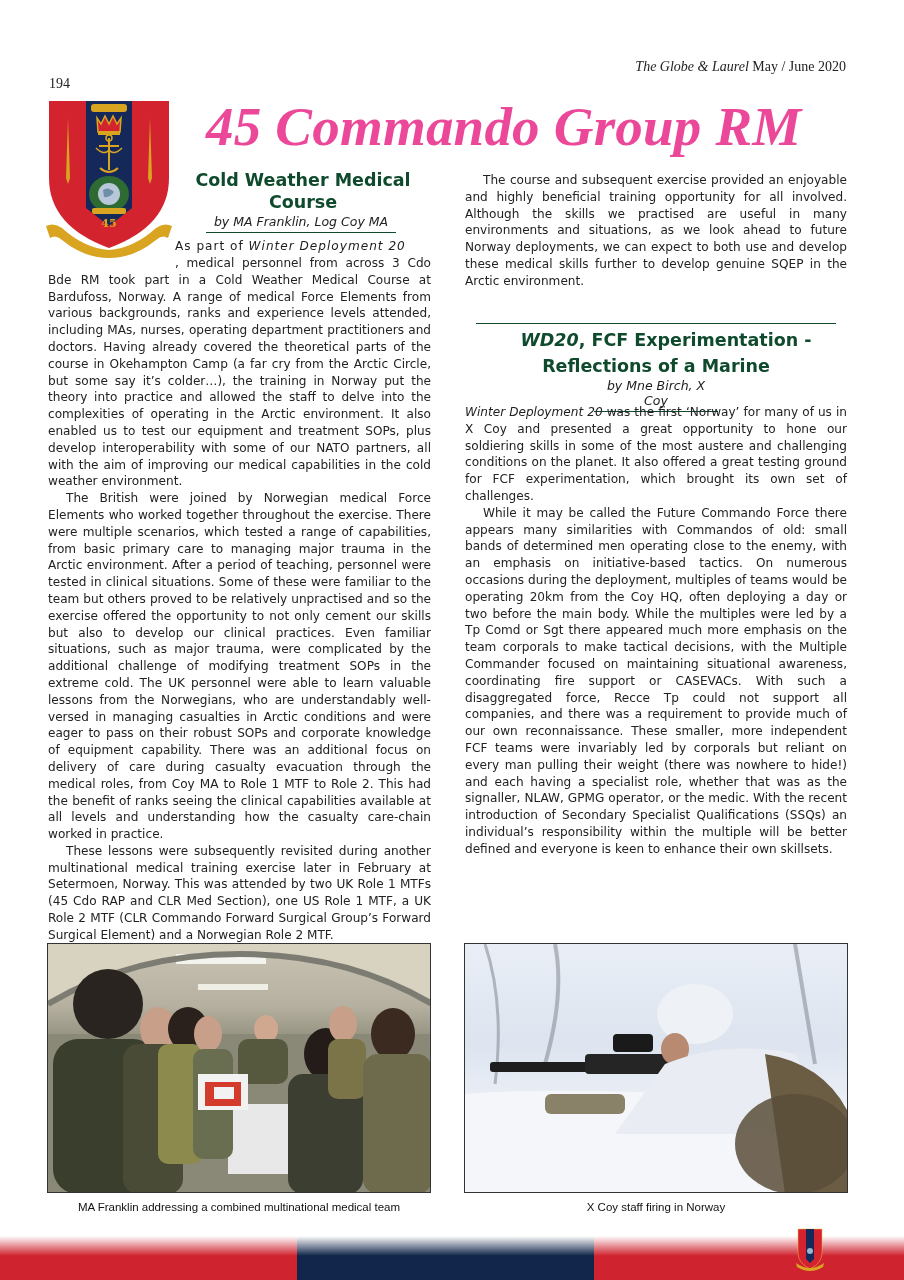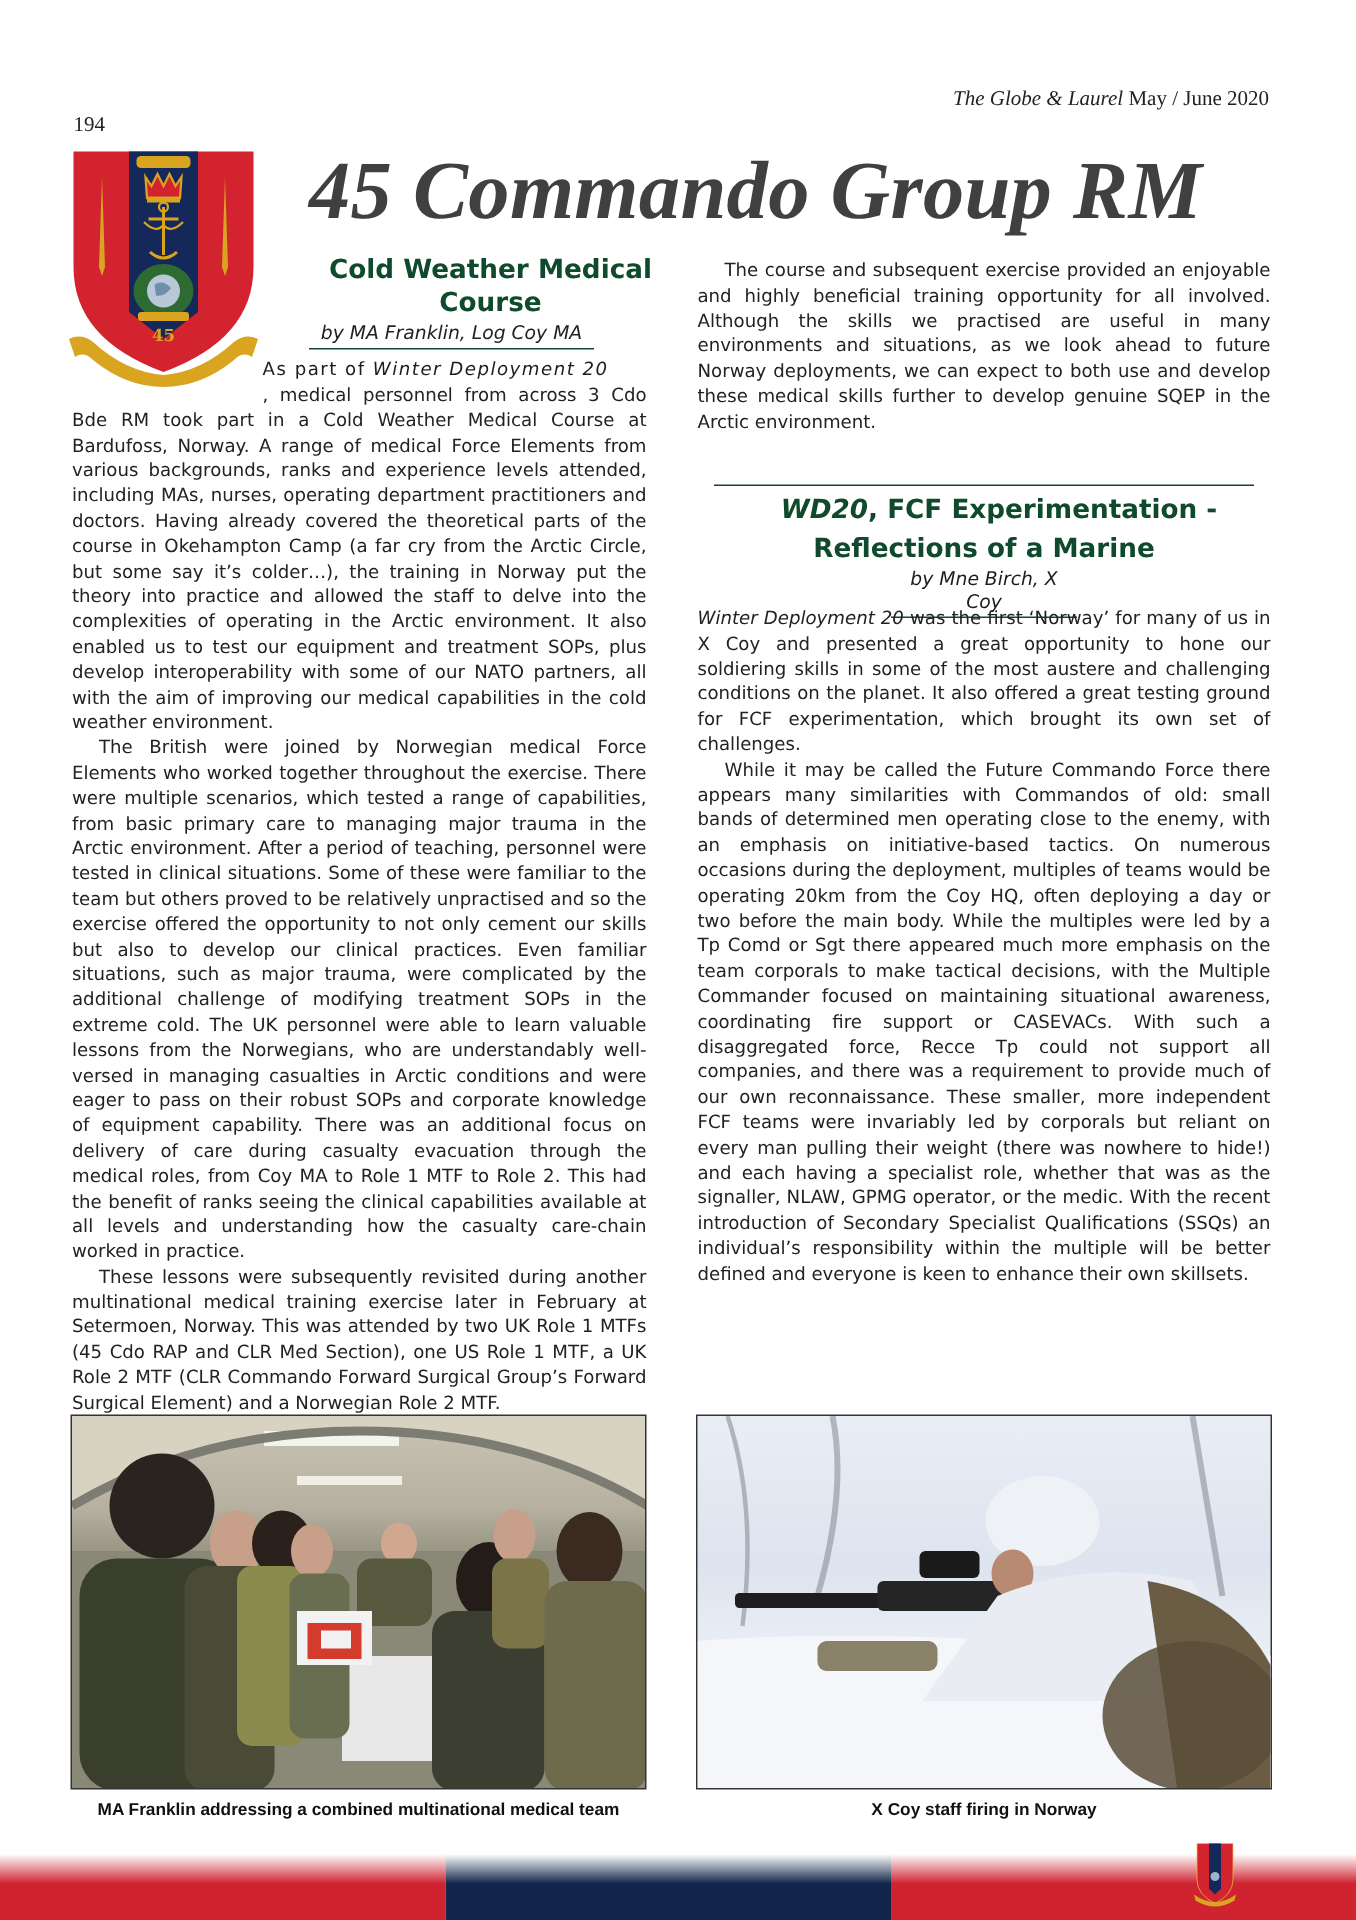--- a/index.html
+++ b/index.html
@@ -5,45 +5,45 @@
   * { margin:0; padding:0; box-sizing:border-box; }
   html, body { width:904px; height:1280px; background:#ffffff; overflow:hidden; }
   body { position:relative; font-family:"DejaVu Sans", sans-serif; color:#1d1d1b; }
 
   .page-num { position:absolute; left:49px; top:76px; font-family:"Liberation Serif", serif; font-size:14px; color:#222; }
   .running-head { position:absolute; right:58px; top:59px; font-family:"Liberation Serif", serif; font-size:14px; color:#222; }
   .running-head i { font-style:italic; }
 
   .crest { position:absolute; left:44px; top:98px; width:130px; height:160px; }
 
-  .main-title { position:absolute; left:206px; top:97px; width:640px; font-family:"Liberation Serif", serif; font-style:italic; font-weight:bold; font-size:55px; color:#404040; letter-spacing:0.2px; white-space:nowrap; line-height:60px; }
+  .main-title { position:absolute; left:206px; top:97px; width:640px; font-family:"Liberation Serif", serif; font-style:italic; font-weight:bold; font-size:55px; color:#ec4899; letter-spacing:0.2px; white-space:nowrap; line-height:60px; }
 
   .col { position:absolute; font-size:12.1px; line-height:16.8px; text-align:justify; color:#222; font-family:"DejaVu Sans", sans-serif; }
   .col p { text-indent:0; }
   .col p.ind { text-indent:18px; }
 
-  .art1-head { position:absolute; left:188px; top:169px; width:230px; text-align:center; color:#0f4a2c; font-weight:bold; font-size:17.5px; line-height:22px; font-family:"DejaVu Sans", sans-serif;margin-left:24px; }
+  .art1-head { position:absolute; left:188px; top:169px; width:230px; text-align:center; color:#0f4a2c; font-weight:bold; font-size:17.5px; line-height:22px; font-family:"DejaVu Sans", sans-serif; }
   .art1-by { position:absolute; left:206px; top:214px; width:190px; text-align:center; font-style:italic; font-size:12.5px; color:#222; padding-bottom:3px; border-bottom:1.5px solid #0f4a2c; }
 
   .col1-top { position:absolute; left:175px; top:238px; width:256px; font-size:12.1px; line-height:16.8px; text-align:justify; }
 
   .left-col { left:48px; top:272px; width:383px; }
   .right-col { left:465px; top:172px; width:382px; }
 
   .art2-rule { position:absolute; left:476px; top:323px; width:360px; border-top:1.5px solid #0f4a2c; }
   .art2-head { position:absolute; left:465px; top:327px; width:382px; text-align:center; color:#0f4a2c; font-weight:bold; font-size:17.5px; line-height:26px; }
   .art2-head i { font-style:italic;margin-left:20px; }
   .art2-by { position:absolute; left:594px; top:378px; width:124px; text-align:center; font-style:italic; font-size:12.5px; padding-bottom:3px; border-bottom:1.5px solid #0f4a2c; }
   .right-col2 { left:465px; top:404px; width:382px; }
 
   .photo { position:absolute; border:1px solid #333; overflow:hidden; }
   .photo1 { left:47px; top:943px; width:384px; height:250px; background:linear-gradient(180deg,#c9c4b4 0%,#b5b09f 25%,#6a6a58 55%,#3a3d2e 100%); }
   .photo2 { left:464px; top:943px; width:384px; height:250px; background:linear-gradient(180deg,#e9eef6 0%,#dde4ef 40%,#eef2f8 70%,#f6f8fb 100%); }
 
-  .caption { position:absolute; font-family:"Liberation Sans", sans-serif; font-weight:bold; font-size:11.5px; color:#111; text-align:center; }
+  .caption { position:absolute; font-family:"Liberation Sans", sans-serif; font-weight:normal; font-size:11.5px; color:#111; text-align:center; }
   .cap1 { left:47px; top:1201px; width:384px; }
   .cap2 { left:464px; top:1201px; width:384px; }
 
   .footer-band { position:absolute; left:0; top:1236px; width:904px; height:44px; }
   .band-left { position:absolute; left:0; top:0; width:297px; height:44px; background:linear-gradient(180deg,rgba(206,32,46,0) 0%,#cf2430 45%,#cf2430 100%); }
   .band-mid { position:absolute; left:297px; top:0; width:297px; height:44px; background:linear-gradient(180deg,rgba(17,37,64,0) 0%,#11264a 45%,#11264a 100%); }
   .band-right { position:absolute; left:594px; top:0; width:310px; height:44px; background:linear-gradient(180deg,rgba(206,32,46,0) 0%,#cf2430 45%,#cf2430 100%); }
   .mini-crest { position:absolute; left:795px; top:1227px; width:30px; height:45px; }
 </style>
 </head>

